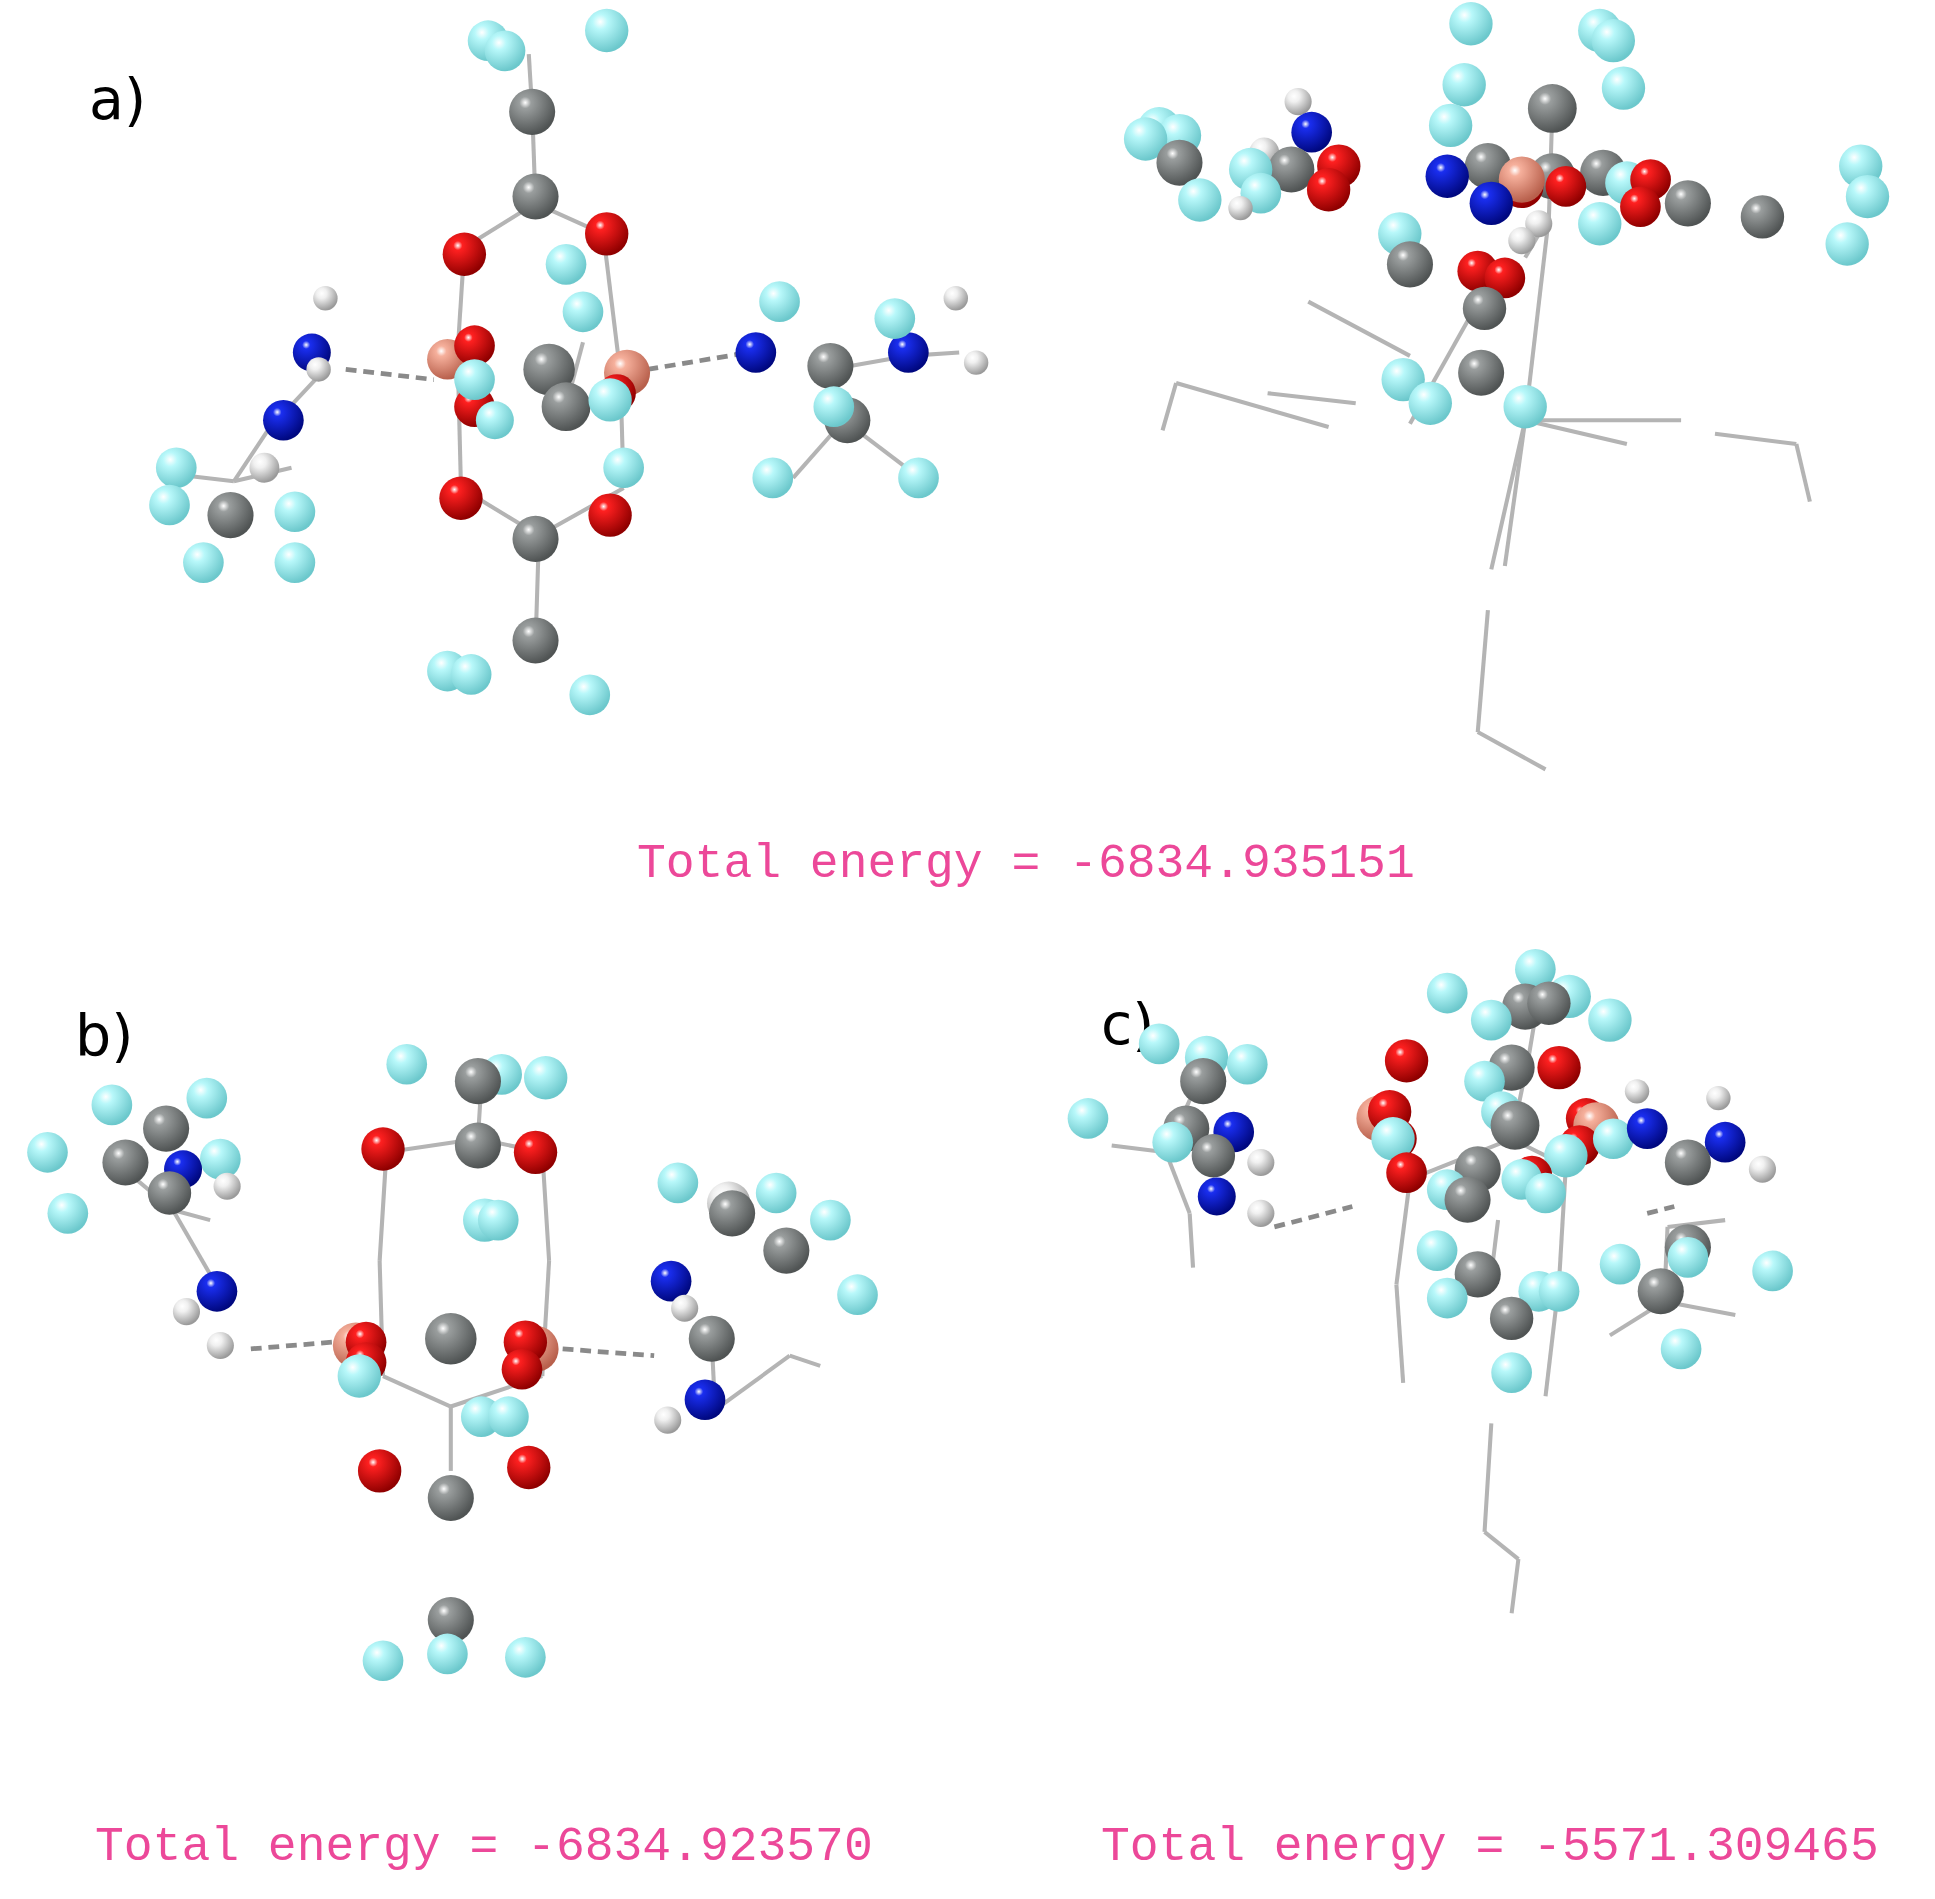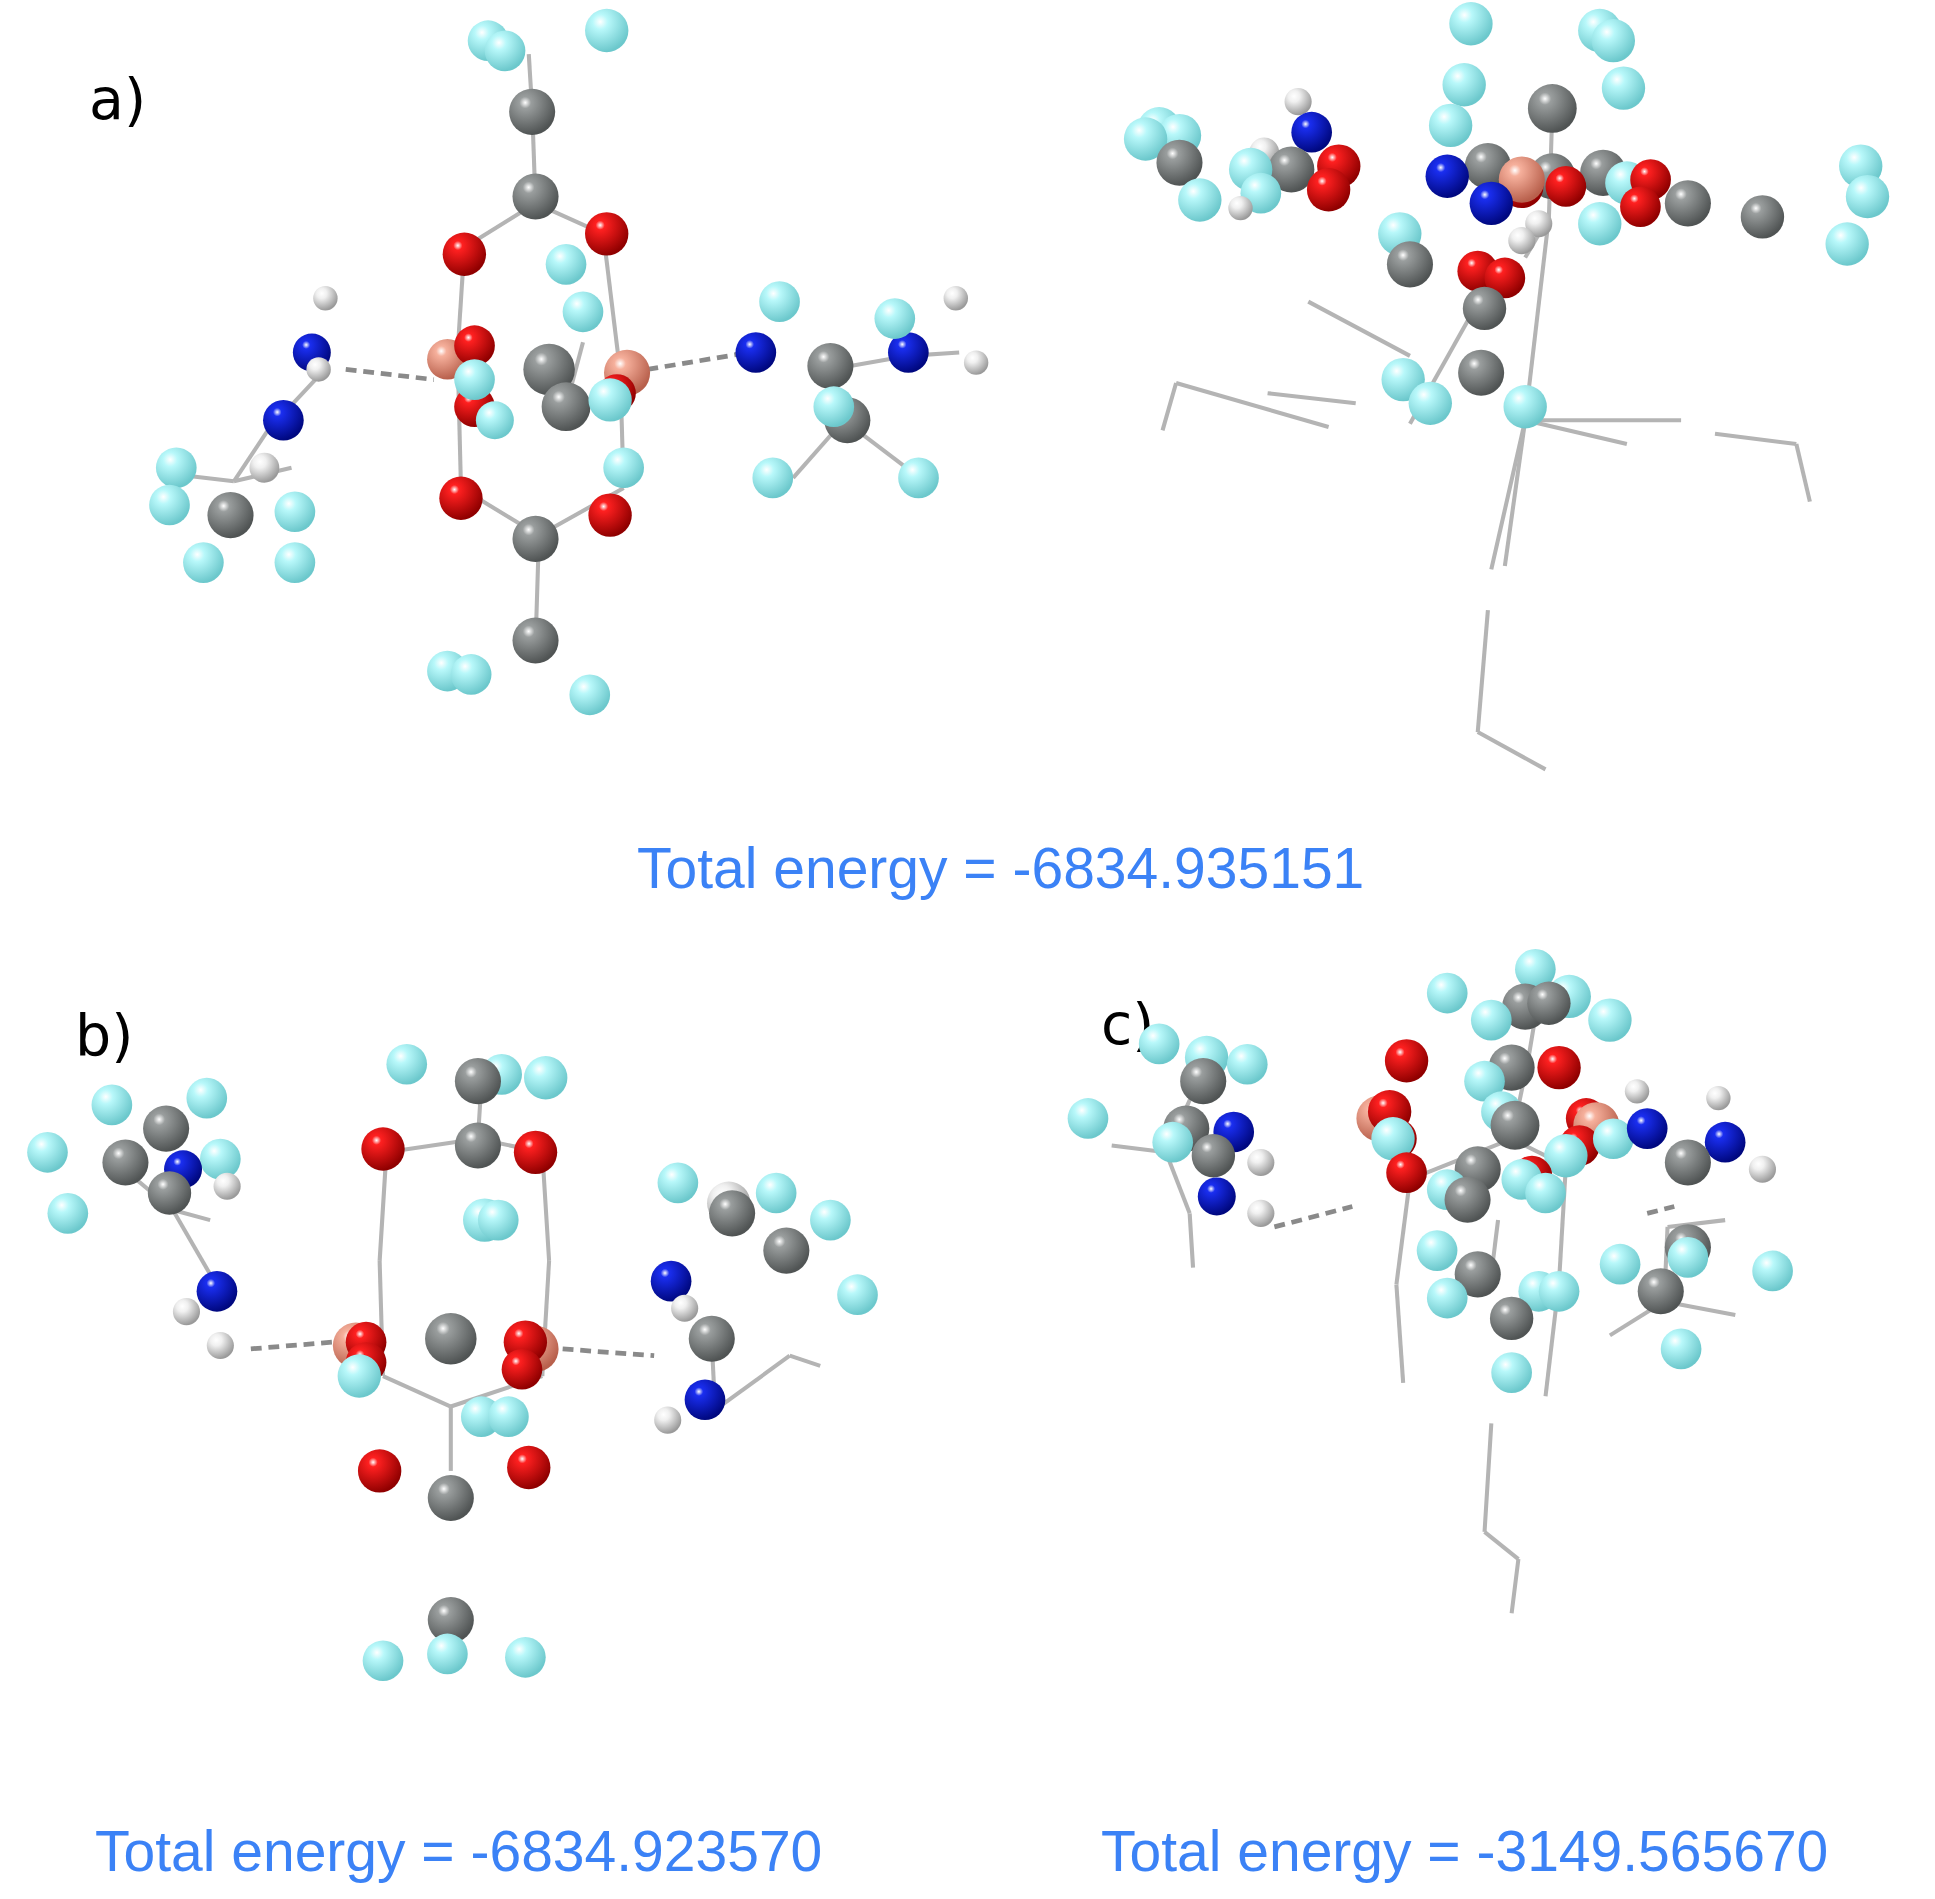--- a/index.html
+++ b/index.html
@@ -1,18 +1,18 @@
 <!DOCTYPE html>
 <html style="font-size:11px"><head>
 <meta charset="utf-8">
 <style>
   html, body { margin: 0; padding: 0; background: #ffffff; }
   body { width: 1936px; height: 1900px; position: relative; overflow: hidden; font-family: "Liberation Serif", serif; }
   .panel-label { position: absolute; font-family: "DejaVu Sans", sans-serif; font-size: 57px; color: #000; line-height: 1; }
-  .energy { position: absolute; font-family: Liberation Sans, sans-serif; font-size: 57px; color: #3b82f6; white-space: nowrap; line-height: 1; }
+  .energy { position: absolute; font-family: Liberation Mono, monospace; font-size: 48px; color: #ec4899; white-space: nowrap; line-height: 1; }
   svg.mol { position: absolute; left: 0; top: 0; width: 1936px; height: 1900px; }
 </style>
 </head>
 <body>
 
 <div class="panel-label" style="left:89px; top:71px;">a)</div>
 <div class="panel-label" style="left:75px; top:1007px;">b)</div>
 <div class="panel-label" style="left:1101px; top:996px;">c)</div>
 
 <svg class="mol" viewBox="0 0 2856 2803" xmlns="http://www.w3.org/2000/svg">
@@ -359,14 +359,14 @@
     <circle cx="2390" cy="1865" r="30" fill="url(#gF)"></circle>
     <circle cx="2490" cy="1855" r="30" fill="url(#gF)"></circle>
     <circle cx="2615" cy="1875" r="30" fill="url(#gF)"></circle>
     <circle cx="2450" cy="1905" r="34" fill="url(#gC)"></circle>
     <circle cx="2480" cy="1990" r="30" fill="url(#gF)"></circle>
   </g>
 </svg>
 
 <div class="energy" style="left:637px; top:840px;">Total energy = -6834.935151</div>
 <div class="energy" style="left:95px; top:1823px;text-align:right;">Total energy = -6834.923570</div>
-<div class="energy" style="left:1101px; top:1823px;">Total energy = -3149.565670</div>
+<div class="energy" style="left:1101px; top:1823px;">Total energy = -5571.309465</div>
 
 
 </body></html>

